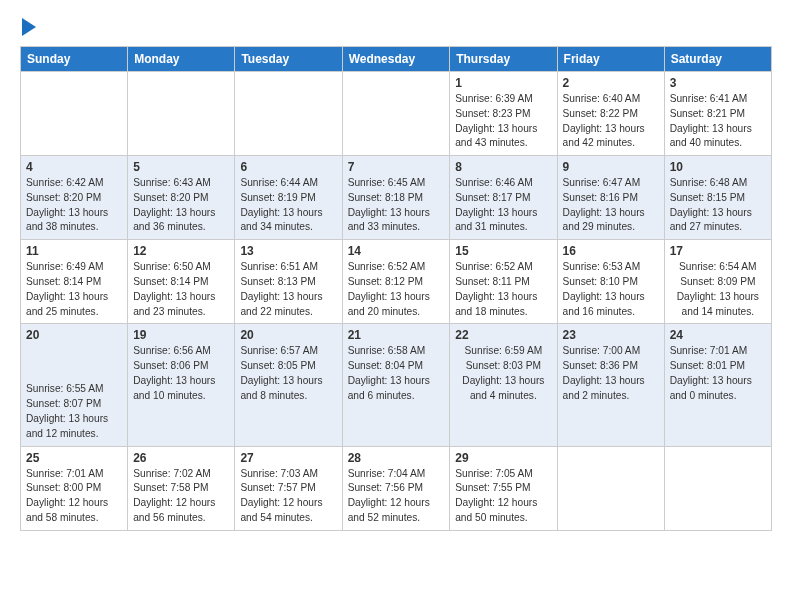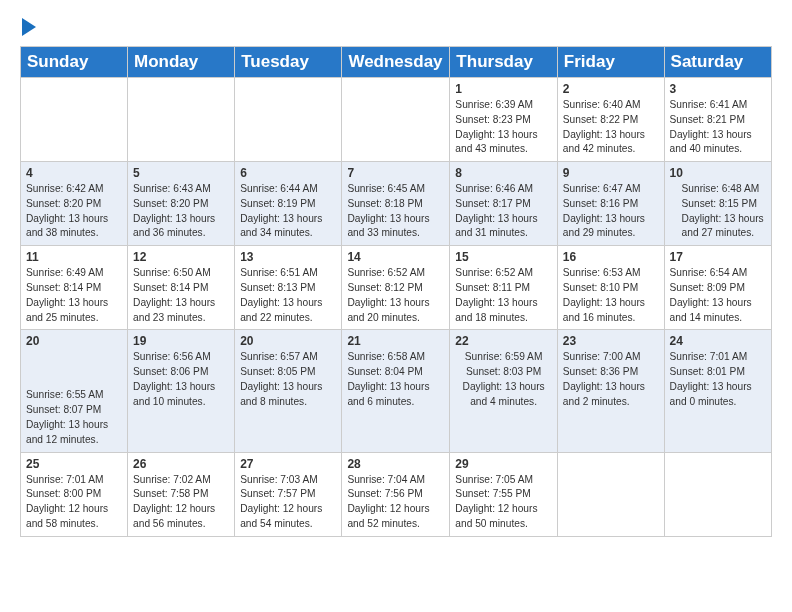--- a/index.html
+++ b/index.html
@@ -48,21 +48,21 @@
       font-size: 15px;
       color: #333;
     }
     .calendar {
       width: 100%;
       border-collapse: collapse;
     }
     .calendar th {
       background-color: #2878c8;
       color: white;
-      font-size: 17px;
+      font-size: 12px;
       font-weight: bold;
       padding: 5px 6px;
       text-align: left;
       border: 1px solid #ccc;
     }
     .calendar td {
       border: 1px solid #ccc;
       vertical-align: top;
       padding: 4px 5px;
       width: 108px;
@@ -194,21 +194,21 @@
         </td>
         <td>
           <span class="day-number">9</span>
           <div class="day-info" style="white-space: pre-line;">Sunrise: 6:47 AM
 Sunset: 8:16 PM
 Daylight: 13 hours
 and 29 minutes.</div>
         </td>
         <td>
           <span class="day-number">10</span>
-          <div class="day-info" style="white-space: pre-line; margin-left: 12px;">Sunrise: 6:48 AM
+          <div class="day-info" style="white-space: pre-line;">Sunrise: 6:48 AM
 Sunset: 8:15 PM
 Daylight: 13 hours
 and 27 minutes.</div>
         </td>
       </tr>
       <tr>
         <td>
           <span class="day-number">11</span>
           <div class="day-info" style="white-space: pre-line;">Sunrise: 6:49 AM
 Sunset: 8:14 PM
@@ -245,21 +245,21 @@
         </td>
         <td>
           <span class="day-number">16</span>
           <div class="day-info" style="white-space: pre-line;">Sunrise: 6:53 AM
 Sunset: 8:10 PM
 Daylight: 13 hours
 and 16 minutes.</div>
         </td>
         <td>
           <span class="day-number">17</span>
-          <div class="day-info" style="white-space: pre-line;">Sunrise: 6:54 AM
+          <div class="day-info" style="white-space: pre-line; text-align: center;">Sunrise: 6:54 AM
 Sunset: 8:09 PM
 Daylight: 13 hours
 and 14 minutes.</div>
         </td>
       </tr>
       <tr>
         <td>
           <span class="day-number">20</span>
           <div class="day-info" style="white-space: pre-line; margin-top: 40px;">Sunrise: 6:55 AM
 Sunset: 8:07 PM

